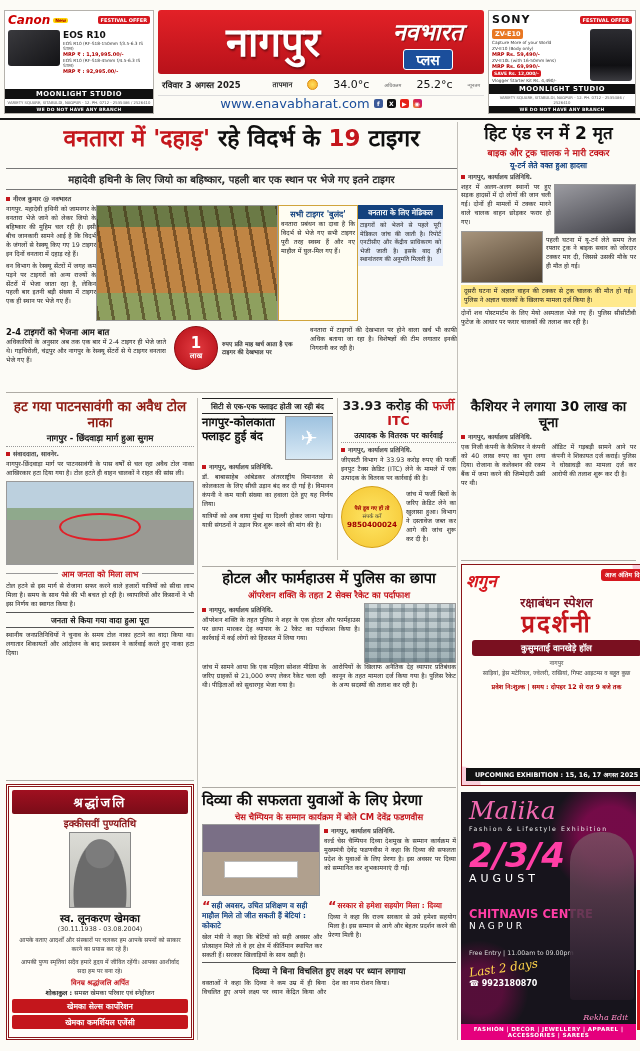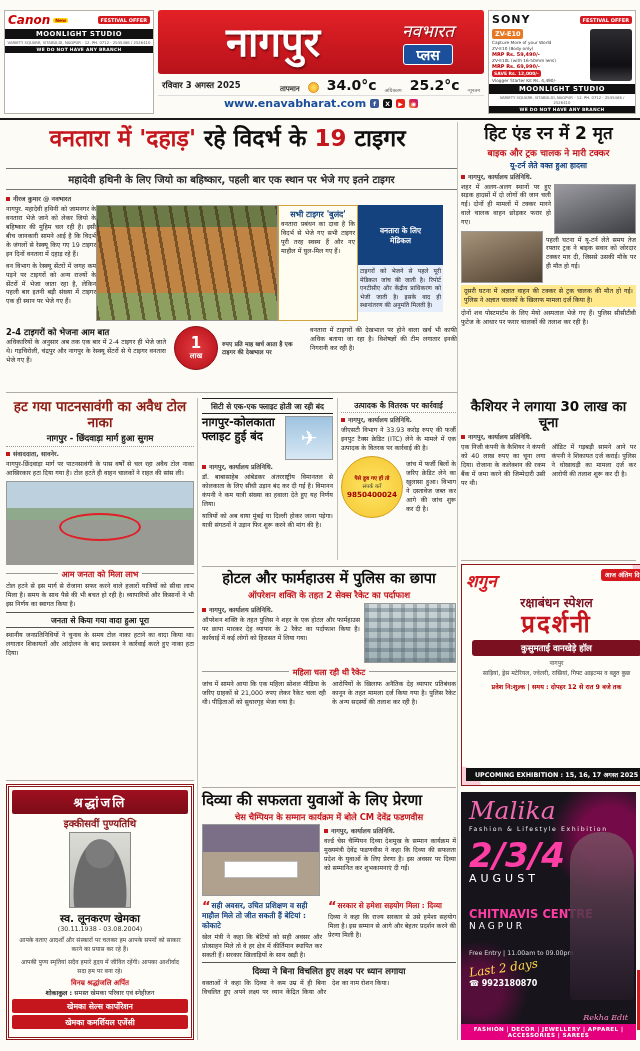--- a/index.html
+++ b/index.html
@@ -35,51 +35,51 @@
   .band-black{background:#111;color:#fff;text-align:center;font-weight:bold;font-size:6.8px;padding:1px 0;letter-spacing:.5px}
   .ad-addr{font-size:3.8px;color:#555;text-align:center;padding:1px 2px}
   .band-black.tiny{font-size:4.4px;letter-spacing:.3px}
   .sony-logo{font-weight:bold;font-size:11px;letter-spacing:1px;color:#111}
   .zv-tag{display:inline-block;background:#e87722;color:#fff;font-weight:bold;font-size:6.5px;padding:1px 3px;border-radius:2px}
 
   
   .mh-red{height:64px;background:linear-gradient(180deg,#e32127,#b8121a);display:flex;align-items:center;border-radius:3px;padding:0 8px}
   .mh-city{flex:1;text-align:center;color:#fff;font-size:40px;font-weight:bold;text-shadow:1px 2px 2px rgba(0,0,0,.4);line-height:1}
   .mh-logo{width:96px;display:flex;flex-direction:column;align-items:center;gap:2px}
-  .mh-top{color:#fff;font-weight:normal;font-style:italic;font-size:17px;text-shadow:1px 1px 1px rgba(0,0,0,.4)}
+  .mh-top{color:#fff;font-weight:bold;font-style:italic;font-size:23px;text-shadow:1px 1px 1px rgba(0,0,0,.4)}
   .mh-bottom{background:#1b4e9b;border:1px solid #fff;color:#fff;font-weight:bold;font-size:14px;padding:0 12px;border-radius:3px}
   .mh-strip{height:22px;display:flex;align-items:center;justify-content:space-between;padding:0 4px;border-bottom:1px solid #ddd}
   .mh-date{font-size:8.5px;font-weight:bold;color:#222}
-  .temp-group{display:flex;align-items:flex-end;gap:8px}
+  .temp-group{display:flex;align-items:center;gap:15px}
   .temp-label{font-size:7px;color:#333;font-weight:bold}
   .sun{width:11px;height:11px;border-radius:50%;background:radial-gradient(#ffe05e,#f7a824);border:1px solid #d98e12}
-  .temp-val{font-size:14px;font-weight:bold;color:#111}
+  .temp-val{font-size:11px;font-weight:normal;color:#111}
   .temp-tag{font-size:4.8px;color:#666}
   .mh-web{height:15px;display:flex;align-items:center;justify-content:center;gap:4px}
-  .web-url{font-size:11px;font-weight:bold;color:#1b4e9b}
+  .web-url{font-size:13px;font-weight:normal;color:#1b4e9b}
   .soc{width:9px;height:9px;border-radius:2px;color:#fff;font-size:6px;font-weight:bold;display:flex;align-items:center;justify-content:center}
   .soc.fb{background:#3b5998}.soc.tw{background:#111}.soc.yt{background:#e62117}
   .soc.ig{background:linear-gradient(45deg,#f09433,#dc2743,#bc1888)}
 
   
   .lead-head{font-size:23px;font-weight:bold;text-align:center;line-height:1.25;white-space:nowrap}
   .lead-head .red{color:#c4161c}.lead-head .blk{color:#0f0f0f}
   .lead-sub{border-top:1px solid #777;border-bottom:1px solid #777;font-size:10px;font-weight:bold;
             color:#2b2b2b;text-align:center;padding:3px 0}
   .tiger-photo{background:
       repeating-linear-gradient(80deg,rgba(55,32,8,.5) 0 3px,transparent 3px 15px),
       linear-gradient(180deg,#6b7a46 0 18%,#c08544 18% 76%,#8ea05f 76% 100%)}
   .stat-circle{width:44px;height:44px;border-radius:50%;background:radial-gradient(#e23a40,#b40e16);
       color:#fff;display:flex;flex-direction:column;align-items:center;justify-content:center;flex:none;border:1px solid #8c0a10}
   .stat-num{font-size:15px;font-weight:bold;line-height:1}
   .stat-unit{font-size:7px;font-weight:bold}
   .stat-cap{font-size:6px;font-weight:bold;color:#333;line-height:1.35}
   .qbox{border:1px solid #d0a43c;background:#fffdf2;padding:2px}
   .qbox-head{color:#14427e;font-weight:bold;font-size:8px;text-align:center;margin-bottom:1px}
-  .mbox-head{background:#14427e;color:#fff;font-weight:bold;font-size:7.4px;text-align:center;padding:20px}
+  .mbox-head{background:#14427e;color:#fff;font-weight:bold;font-size:7.4px;text-align:center;padding:2px}
   .mbox-body{background:#e7eefb;padding:2px;font-size:6px;line-height:1.42;text-align:justify;color:#222}
   .inset-head{font-size:8.4px;font-weight:bold;color:#111;margin-bottom:1px}
 
   
   .hr-head{font-size:17px;font-weight:bold;text-align:center;color:#0f0f0f;line-height:1.15}
   .hr-sub1{font-size:9px;font-weight:bold;color:#c4161c;text-align:center;margin:2px 0 1px}
   .hr-sub2{font-size:7.6px;font-weight:bold;color:#14427e;text-align:center;margin-bottom:2px}
   .acc-photo-1{background:linear-gradient(160deg,#9b9ba1,#5a5a61 70%,#3e3e44)}
   .acc-photo-2{background:linear-gradient(160deg,#a7947c,#6e5d49 65%,#4c3f30)}
   .hl{background:#ffe98c;padding:2px 3px;margin:2px 0}
@@ -179,20 +179,30 @@
 <body>
 
 <div class="page">
 
   <div class="abs ad" style="left:4px;top:10px;width:150px;height:104px">
     <div class="ad-toprow">
       <span class="canon-logo">Canon</span>
       <span class="new-tag">New</span>
       <span class="offer-tag">FESTIVAL OFFER</span>
     </div>
+    <div class="ad-mid">
+      <div class="cam-block"></div>
+      <div class="ad-specs">
+        <div class="model-line">EOS R10</div>
+        <div class="spec">EOS R10 (RF-S18-150mm f/3.5-6.3 IS STM)</div>
+        <div class="price">MRP ₹ : 1,19,995.00/-</div>
+        <div class="spec">EOS R10 (RF-S18-45mm f/4.5-6.3 IS STM)</div>
+        <div class="price">MRP ₹ : 92,995.00/-</div>
+      </div>
+    </div>
     <div class="band-black">MOONLIGHT STUDIO</div>
     <div class="ad-addr">VARIETY SQUARE, SITABULDI, NAGPUR - 12. PH. 0712 - 2535486 / 2526410</div>
     <div class="band-black tiny">WE DO NOT HAVE ANY BRANCH</div>
   </div>
 
   <div class="abs" style="left:158px;top:10px;width:326px;height:106px">
     <div class="mh-red">
       <div class="mh-city">नागपुर</div>
       <div class="mh-logo">
         <span class="mh-top">नवभारत</span>
@@ -237,21 +247,21 @@
       </div>
       <div class="sony-cam"></div>
     </div>
     <div class="band-black">MOONLIGHT STUDIO</div>
     <div class="ad-addr">VARIETY SQUARE, SITABULDI, NAGPUR - 12. PH. 0712 - 2535486 / 2526410</div>
     <div class="band-black tiny">WE DO NOT HAVE ANY BRANCH</div>
   </div>
 
   <div class="abs" style="left:0;top:118px;width:640px;height:2px;background:#1a1a1a"></div>
 
-  <div class="abs lead-head" style="left:2px;top:124px;width:451px">
+  <div class="abs lead-head" style="left:16px;top:124px;width:451px">
     <span class="red">वनतारा में </span><span class="red">'दहाड़' </span><span class="blk">रहे विदर्भ के </span><span class="red">19 </span><span class="blk">टाइगर</span>
   </div>
   <div class="abs lead-sub" style="left:6px;top:168px;width:451px">महादेवी हथिनी के लिए जियो का बहिष्कार, पहली बार एक स्थान पर भेजे गए इतने टाइगर</div>
 
   <div class="abs" style="left:6px;top:192px;width:451px;height:198px">
     <div class="byline">नीरज कुमार @ नवभारत</div>
     <div style="display:flex;gap:0">
       <div class="small" style="width:90px">
         <p>नागपुर. महादेवी हथिनी को जामनगर के वनतारा भेजे जाने को लेकर जियो के बहिष्कार की मुहिम चल रही है। इसी बीच जानकारी सामने आई है कि विदर्भ के जंगलों से रेस्क्यू किए गए 19 टाइगर इन दिनों वनतारा में दहाड़ रहे हैं।</p>
         <p>वन विभाग के रेस्क्यू सेंटरों में जगह कम पड़ने पर टाइगरों को अन्य राज्यों के सेंटरों में भेजा जाता रहा है, लेकिन पहली बार इतनी बड़ी संख्या में टाइगर एक ही स्थान पर भेजे गए हैं।</p>
@@ -326,20 +336,23 @@
       </div>
     </div>
     <div class="byline">नागपुर, कार्यालय प्रतिनिधि.</div>
     <div class="small">
       <p>डॉ. बाबासाहेब आंबेडकर अंतरराष्ट्रीय विमानतल से कोलकाता के लिए सीधी उड़ान बंद कर दी गई है। विमानन कंपनी ने कम यात्री संख्या का हवाला देते हुए यह निर्णय लिया।</p>
       <p>यात्रियों को अब वाया मुंबई या दिल्ली होकर जाना पड़ेगा। यात्री संगठनों ने उड़ान फिर शुरू करने की मांग की है।</p>
     </div>
   </div>
 
   <div class="abs" style="left:341px;top:398px;width:115px;height:164px">
+    <div class="itc-head">
+      <span>33.93 करोड़ की </span><span class="red">फर्जी ITC</span>
+    </div>
     <div class="itc-sub">उत्पादक के वितरक पर कार्रवाई</div>
     <div class="byline">नागपुर, कार्यालय प्रतिनिधि.</div>
     <div class="small">जीएसटी विभाग ने 33.93 करोड़ रुपए की फर्जी इनपुट टैक्स क्रेडिट (ITC) लेने के मामले में एक उत्पादक के वितरक पर कार्रवाई की है।</div>
     <div style="display:flex;gap:3px;margin-top:3px;align-items:center">
       <div class="circle-ad">
         <span class="ca-1">पैसे डूब गए हों तो</span>
         <span class="ca-2">संपर्क करें</span>
         <span class="ca-ph">9850400024</span>
       </div>
       <div class="small">जांच में फर्जी बिलों के जरिए क्रेडिट लेने का खुलासा हुआ। विभाग ने दस्तावेज जब्त कर आगे की जांच शुरू कर दी है।</div>
@@ -361,21 +374,20 @@
   <div class="abs" style="left:202px;top:570px;width:254px;height:216px">
     <div class="hotel-head">होटल और फार्महाउस में पुलिस का छापा</div>
     <div class="hotel-sub">ऑपरेशन शक्ति के तहत 2 सेक्स रैकेट का पर्दाफाश</div>
     <div style="display:flex;gap:4px;align-items:flex-start">
       <div style="flex:1">
         <div class="byline">नागपुर, कार्यालय प्रतिनिधि.</div>
         <div class="small">ऑपरेशन शक्ति के तहत पुलिस ने शहर के एक होटल और फार्महाउस पर छापा मारकर देह व्यापार के 2 रैकेट का पर्दाफाश किया है। कार्रवाई में कई लोगों को हिरासत में लिया गया।</div>
       </div>
       <div class="photo bldg-photo"></div>
     </div>
-    <div class="linehead">महिला चला रही थी रैकेट</div>
     <div class="small cols2">
       <p>जांच में सामने आया कि एक महिला सोशल मीडिया के जरिए ग्राहकों से 21,000 रुपए लेकर रैकेट चला रही थी। पीड़िताओं को सुधारगृह भेजा गया है।</p>
       <p>आरोपियों के खिलाफ अनैतिक देह व्यापार प्रतिबंधक कानून के तहत मामला दर्ज किया गया है। पुलिस रैकेट के अन्य सदस्यों की तलाश कर रही है।</p>
     </div>
   </div>
 
   <div class="abs shagun" style="left:461px;top:564px;width:191px;height:222px">
     <div class="shg-row">
       <span class="shg-brand">शगुन</span>
       <span class="shg-tag">आज अंतिम दिन</span>

